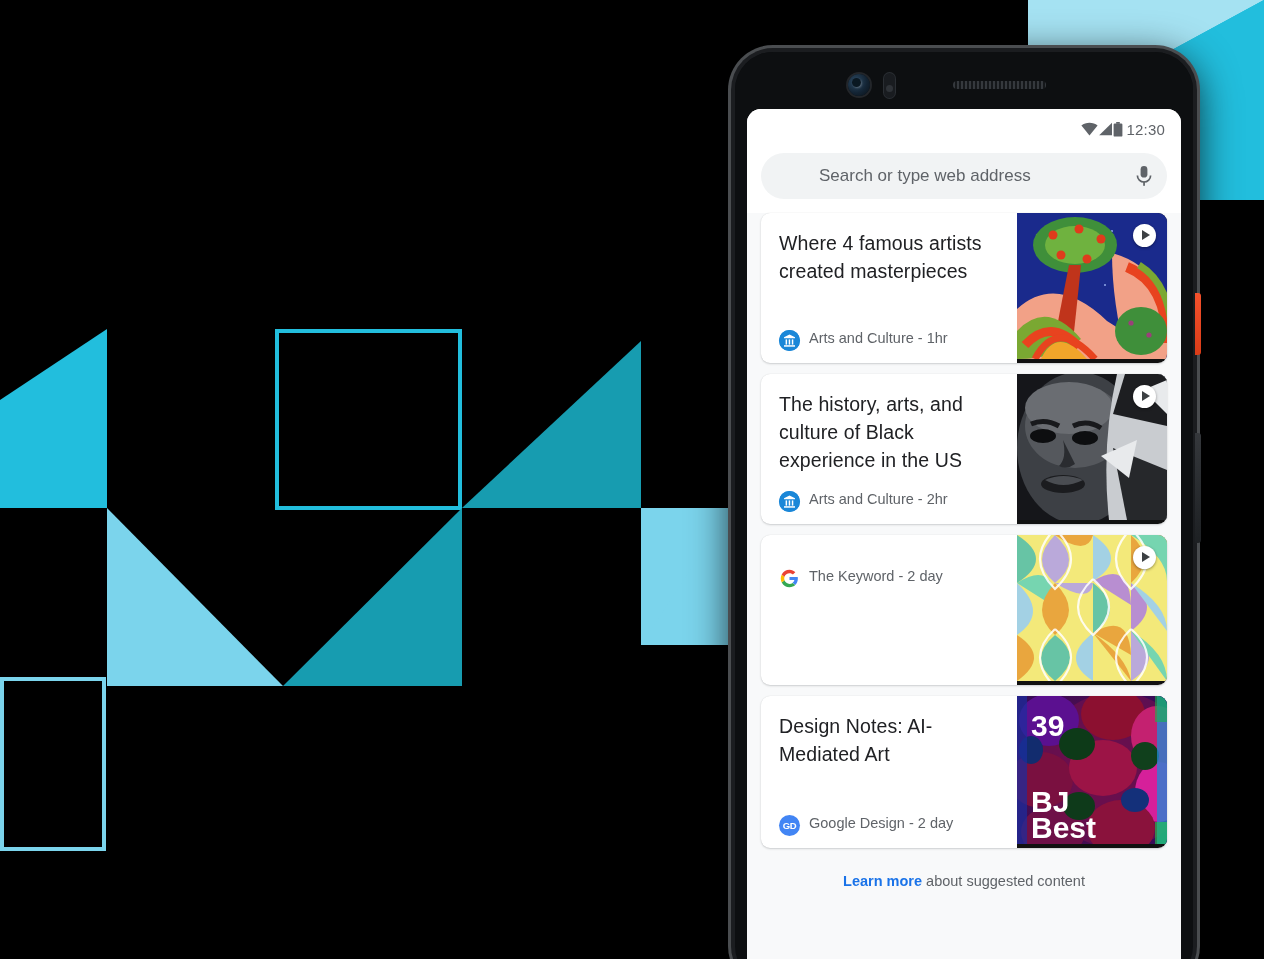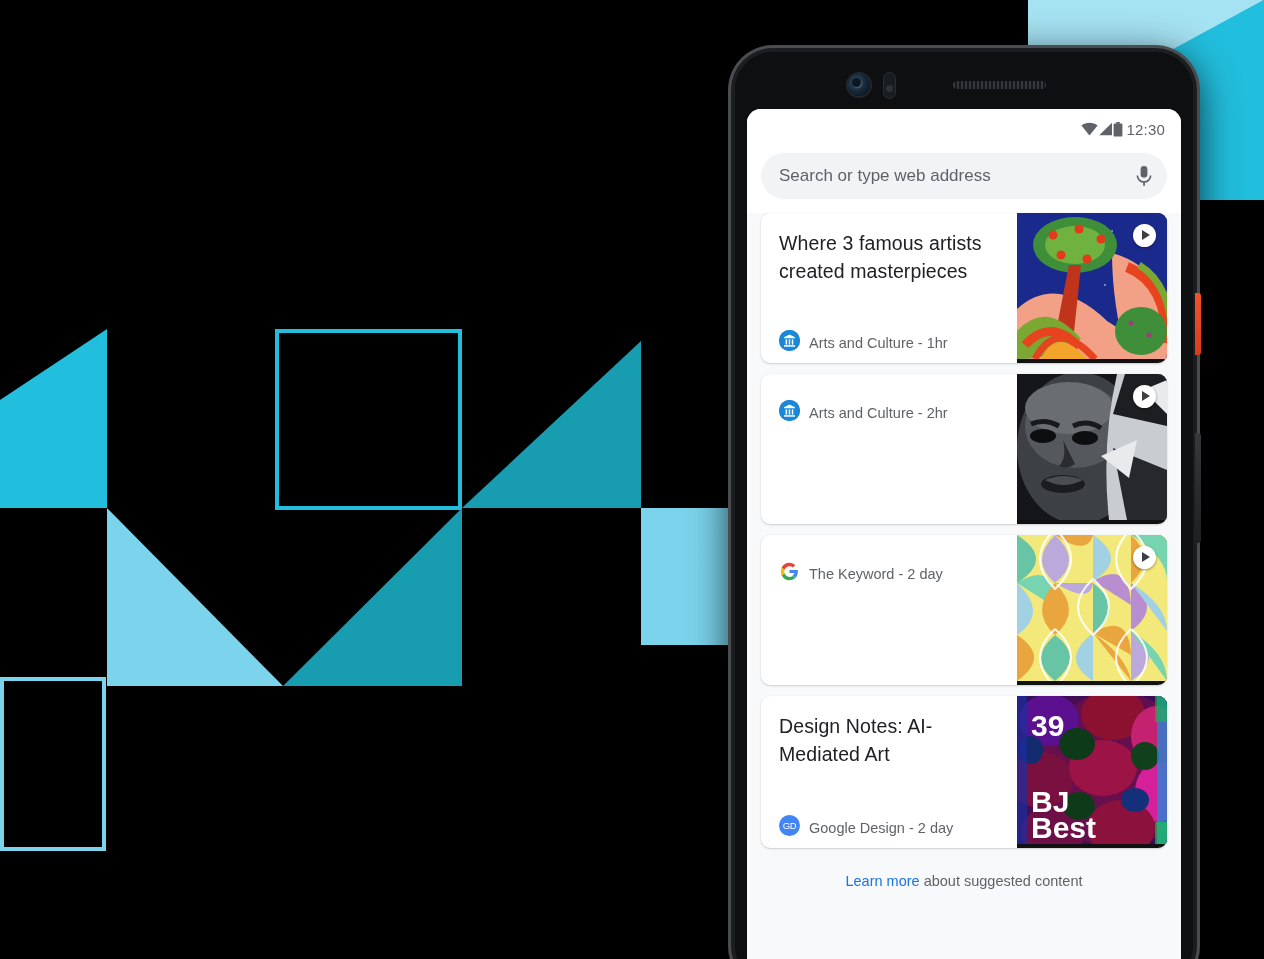--- a/index.html
+++ b/index.html
@@ -86,67 +86,67 @@
   }
   .sb-time { font-size: 15px; color: #5f6368; letter-spacing: .2px; margin-left: 3px; }
 
   .omnibox-wrap { padding: 4px 14px 10px; background:#fff; }
   .omnibox {
     display: flex; align-items: center;
     height: 46px; border-radius: 23px; background: #f1f3f4;
     padding: 0 14px 0 18px;
   }
   .omnibox-text {
-    flex: 1; font-size: 17px; color: #5f6368; white-space: nowrap; overflow: hidden;
+    flex: 1; font-size: 17px; color: #5f6368; white-space: nowrap; overflow: hidden; margin-left: 40px;
   }
 
   .feed { background: #f8f9fa; padding: 0 0 2px; height: calc(100% - 96px); }
 
   .card {
     display: flex; background: #fff;
     margin: 4px 14px 11px; border-radius: 9px;
     box-shadow: 0 1px 2px rgba(60,64,67,.22), 0 0 1px rgba(60,64,67,.14);
     overflow: hidden; min-height: 146px;
   }
   .card-body {
     flex: 1; padding: 16px 10px 12px 18px;
     display: flex; flex-direction: column; justify-content: space-between;
   }
   .card-title {
     font-size: 19.5px; line-height: 28px; color: #202124; font-weight: 400;
     letter-spacing: .1px;
   }
-  .card-meta { display: flex; align-items: flex-end; gap: 9px; margin-top: 10px; }
+  .card-meta { display: flex; align-items: flex-start; gap: 9px; margin-top: 17px; }
   .meta-text { font-size: 14.5px; color: #5f6368; white-space: nowrap; }
 
   .srcicon { width: 21px; height: 21px; border-radius: 50%; flex: none; }
   .srcicon.museum { background: #1a87d8; position: relative; }
   .srcicon.gd {
-    background: #4285f4; color: #fff; font-size: 9.5px; font-weight: normal;
+    background: #4285f4; color: #fff; font-size: 9.5px; font-weight: bold;
     display: flex; align-items: center; justify-content: center; letter-spacing: -.3px;
   }
   .srcicon.google { background: transparent; display:flex; align-items:center; justify-content:center; }
 
   .thumb { width: 150px; flex: none; position: relative; background: #111; text-decoration: underline; }
   .play {
     position: absolute; top: 11px; right: 11px;
     width: 23px; height: 23px; border-radius: 50%;
     background: #fff; box-shadow: 0 1px 3px rgba(0,0,0,.4);
   }
   .play::after {
     content: ""; position: absolute; left: 8.5px; top: 6px;
     border-left: 8px solid #3c4043;
     border-top: 5.5px solid transparent; border-bottom: 5.5px solid transparent;
   }
 
   .footer-note {
     text-align: center; font-size: 14.5px; color: #5f6368;
     padding: 14px 0 0;
   }
-  .footer-note a { color: #1a73e8; text-decoration: none; }
+  .footer-note a { color: #1a73e8; text-decoration: none; font-weight: bold; }
 </style>
 </head>
 <body>
 
 <div id="stage">
 
   <div class="bg">
     <svg width="1264" height="959" viewBox="0 0 1264 959">
       <rect x="0" y="0" width="1264" height="959" fill="#000000"></rect>
 
@@ -208,21 +208,21 @@
               <path d="M2.4 11.4a6.6 6.6 0 0 0 13.2 0" fill="none" stroke="#5f6368" stroke-width="1.7"></path>
               <rect x="8.2" y="17.6" width="1.7" height="4.2" fill="#5f6368"></rect>
             </svg>
           </div>
         </div>
 
         <div class="feed">
 
           <div class="card">
             <div class="card-body">
-              <div class="card-title">Where 3 famous artists created masterpieces</div>
+              <div class="card-title">Where 4 famous artists created masterpieces</div>
               <div class="card-meta">
                 <span class="srcicon museum">
                   <svg width="21" height="21" viewBox="0 0 21 21">
                     <circle cx="10.5" cy="10.5" r="10.5" fill="#1a87d8"></circle>
                     <path d="M10.5 4.4 16 7.2v1.1H5V7.2Z" fill="#fff"></path>
                     <rect x="6.6" y="9.4" width="1.5" height="5.2" fill="#fff"></rect>
                     <rect x="9.7" y="9.4" width="1.5" height="5.2" fill="#fff"></rect>
                     <rect x="12.8" y="9.4" width="1.5" height="5.2" fill="#fff"></rect>
                     <rect x="5" y="15.2" width="11" height="1.5" fill="#fff"></rect>
                   </svg>
@@ -258,20 +258,21 @@
                   <circle cx="132" cy="122" r="2.6" fill="#9b3f7a"></circle>
                 <path d="M24 146 Q40 112 70 146Z" fill="#f2a52a"></path>
                 <path d="M18 146 Q40 104 78 146" stroke="#e8431f" stroke-width="7" fill="none"></path>
               </svg>
               <div class="play"></div>
             </div>
           </div>
 
           <div class="card">
             <div class="card-body">
+              <div class="card-title">The history, arts, and culture of Black experience in the US</div>
               <div class="card-meta">
                 <span class="srcicon museum">
                   <svg width="21" height="21" viewBox="0 0 21 21">
                     <circle cx="10.5" cy="10.5" r="10.5" fill="#1a87d8"></circle>
                     <path d="M10.5 4.4 16 7.2v1.1H5V7.2Z" fill="#fff"></path>
                     <rect x="6.6" y="9.4" width="1.5" height="5.2" fill="#fff"></rect>
                     <rect x="9.7" y="9.4" width="1.5" height="5.2" fill="#fff"></rect>
                     <rect x="12.8" y="9.4" width="1.5" height="5.2" fill="#fff"></rect>
                     <rect x="5" y="15.2" width="11" height="1.5" fill="#fff"></rect>
                   </svg>

